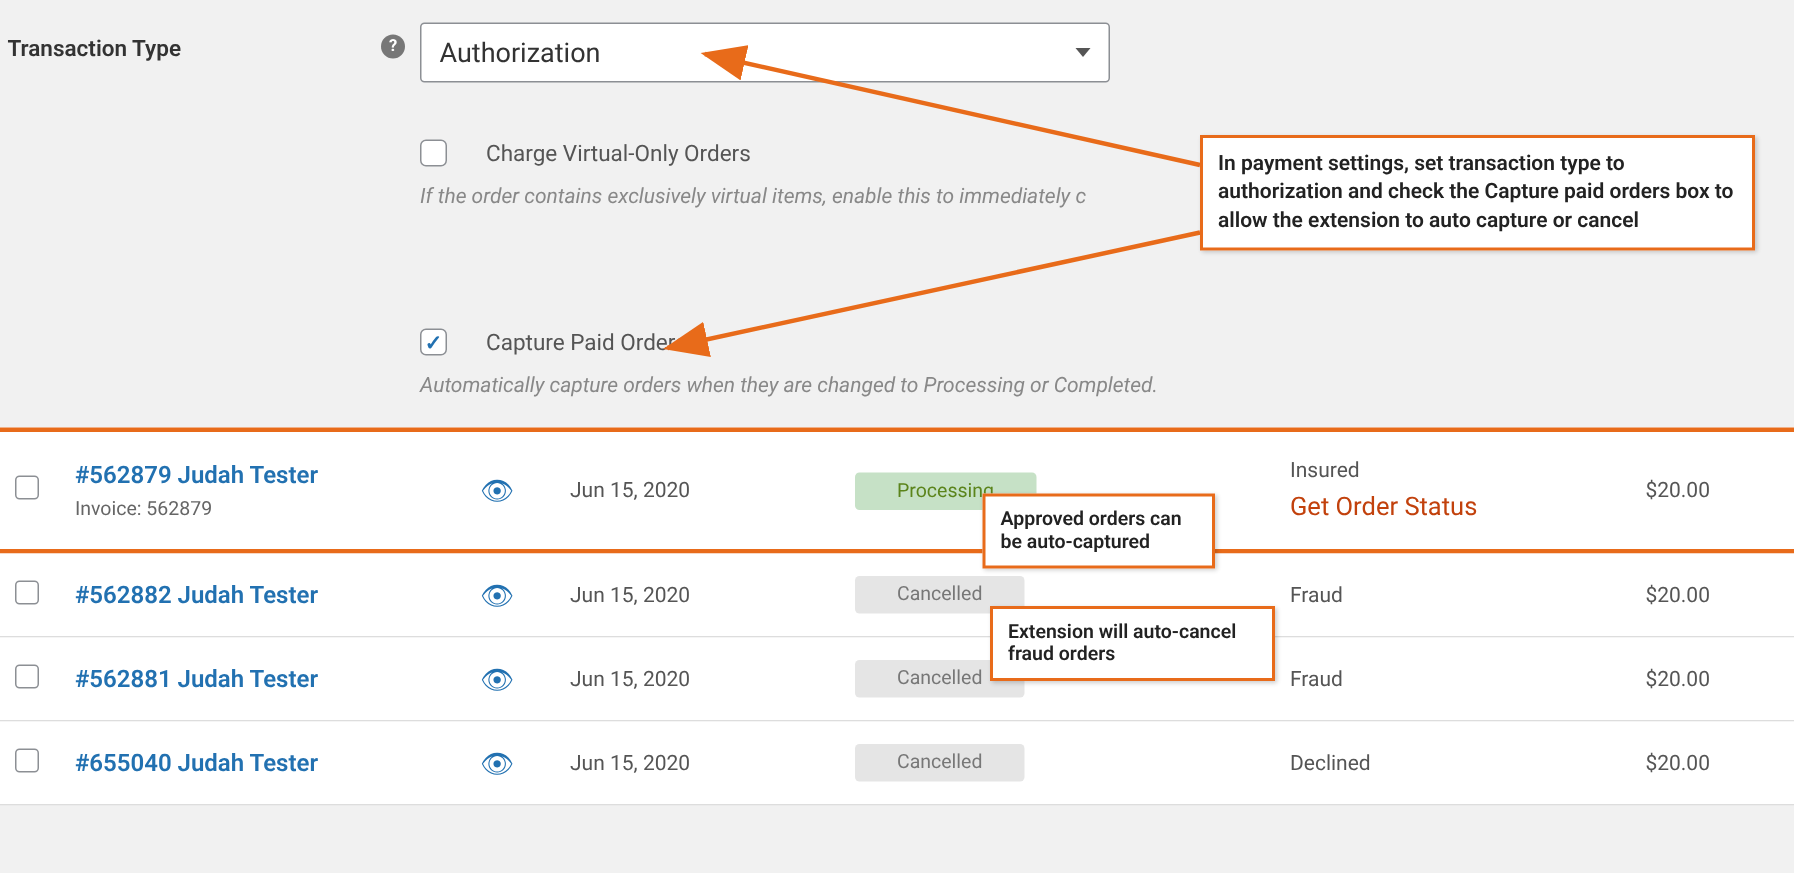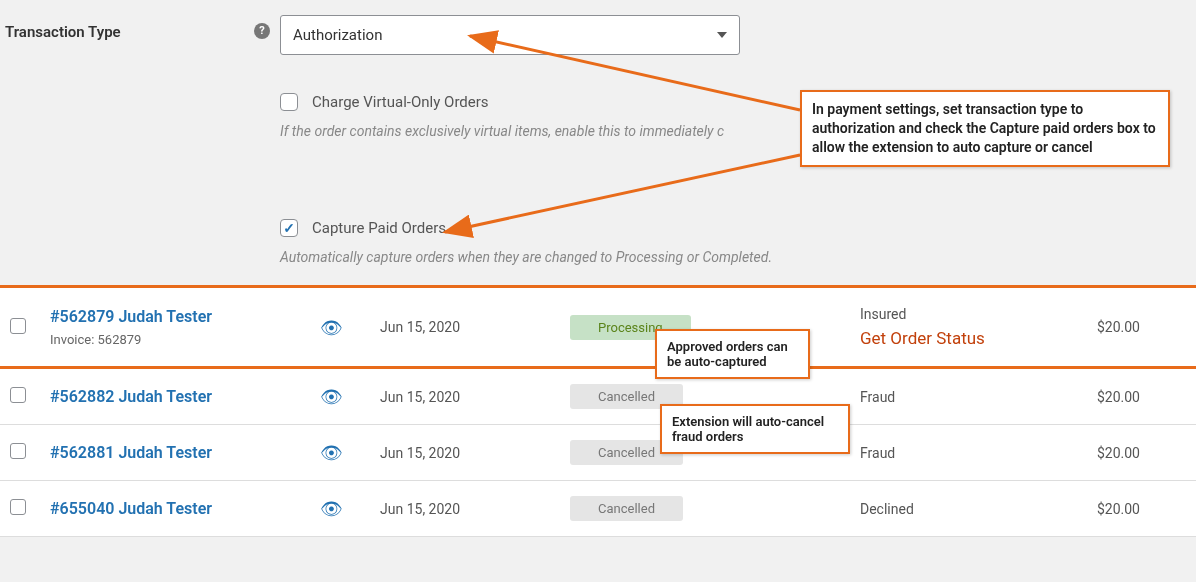--- a/index.html
+++ b/index.html
@@ -42,32 +42,32 @@
   .select-box {
     width: 460px;
     height: 40px;
     border: 1px solid #8c8f94;
     background: #fff;
     border-radius: 3px;
     padding: 0 12px;
     display: flex;
     align-items: center;
     justify-content: space-between;
-    font-size: 15px;
+    font-size: 18px;
     color: #333;
   }
   .chevron {
     width: 0; height: 0;
     border-left: 5px solid transparent;
     border-right: 5px solid transparent;
     border-top: 6px solid #555;
   }
 
   .checkbox-block { margin-left: 280px; margin-top: 38px; }
-  .checkbox-row { display: flex; align-items: center; gap: 14px; }
+  .checkbox-row { display: flex; align-items: center; gap: 26px; }
   .cb {
     width: 18px; height: 18px;
     border: 1px solid #8c8f94;
     border-radius: 4px;
     background: #fff;
     display: inline-flex;
     align-items: center;
     justify-content: center;
   }
   .cb.checked::after {

